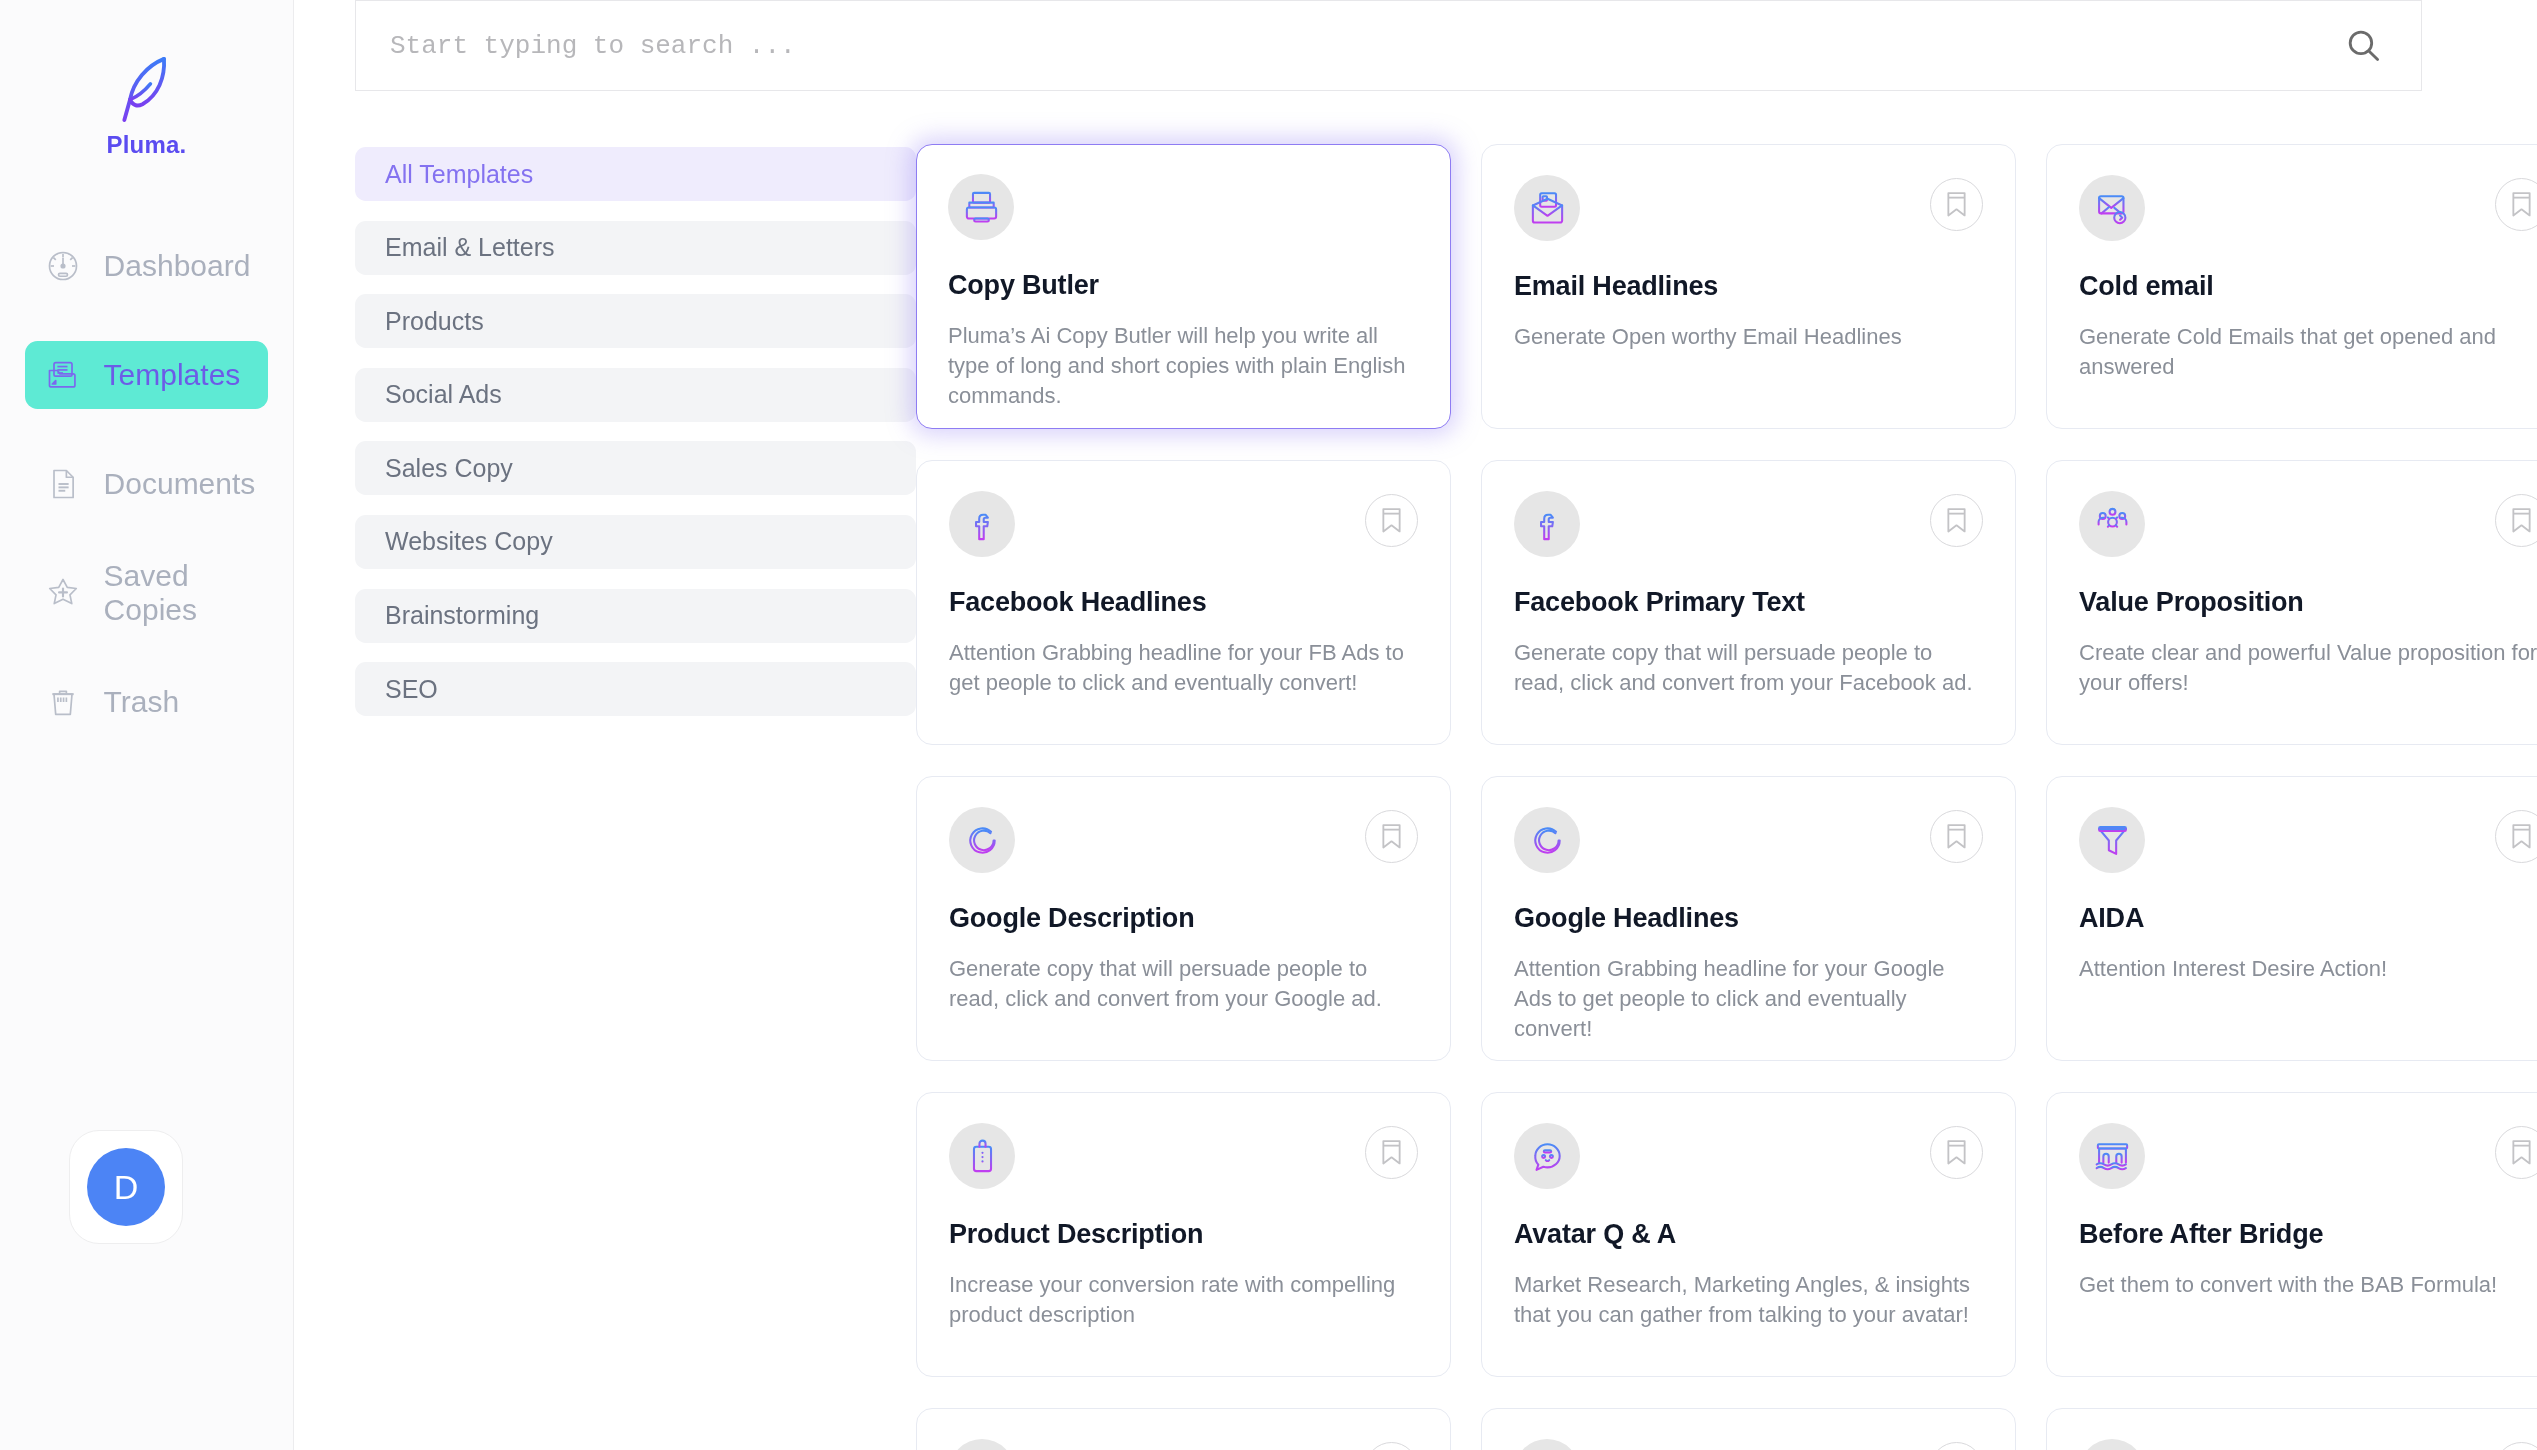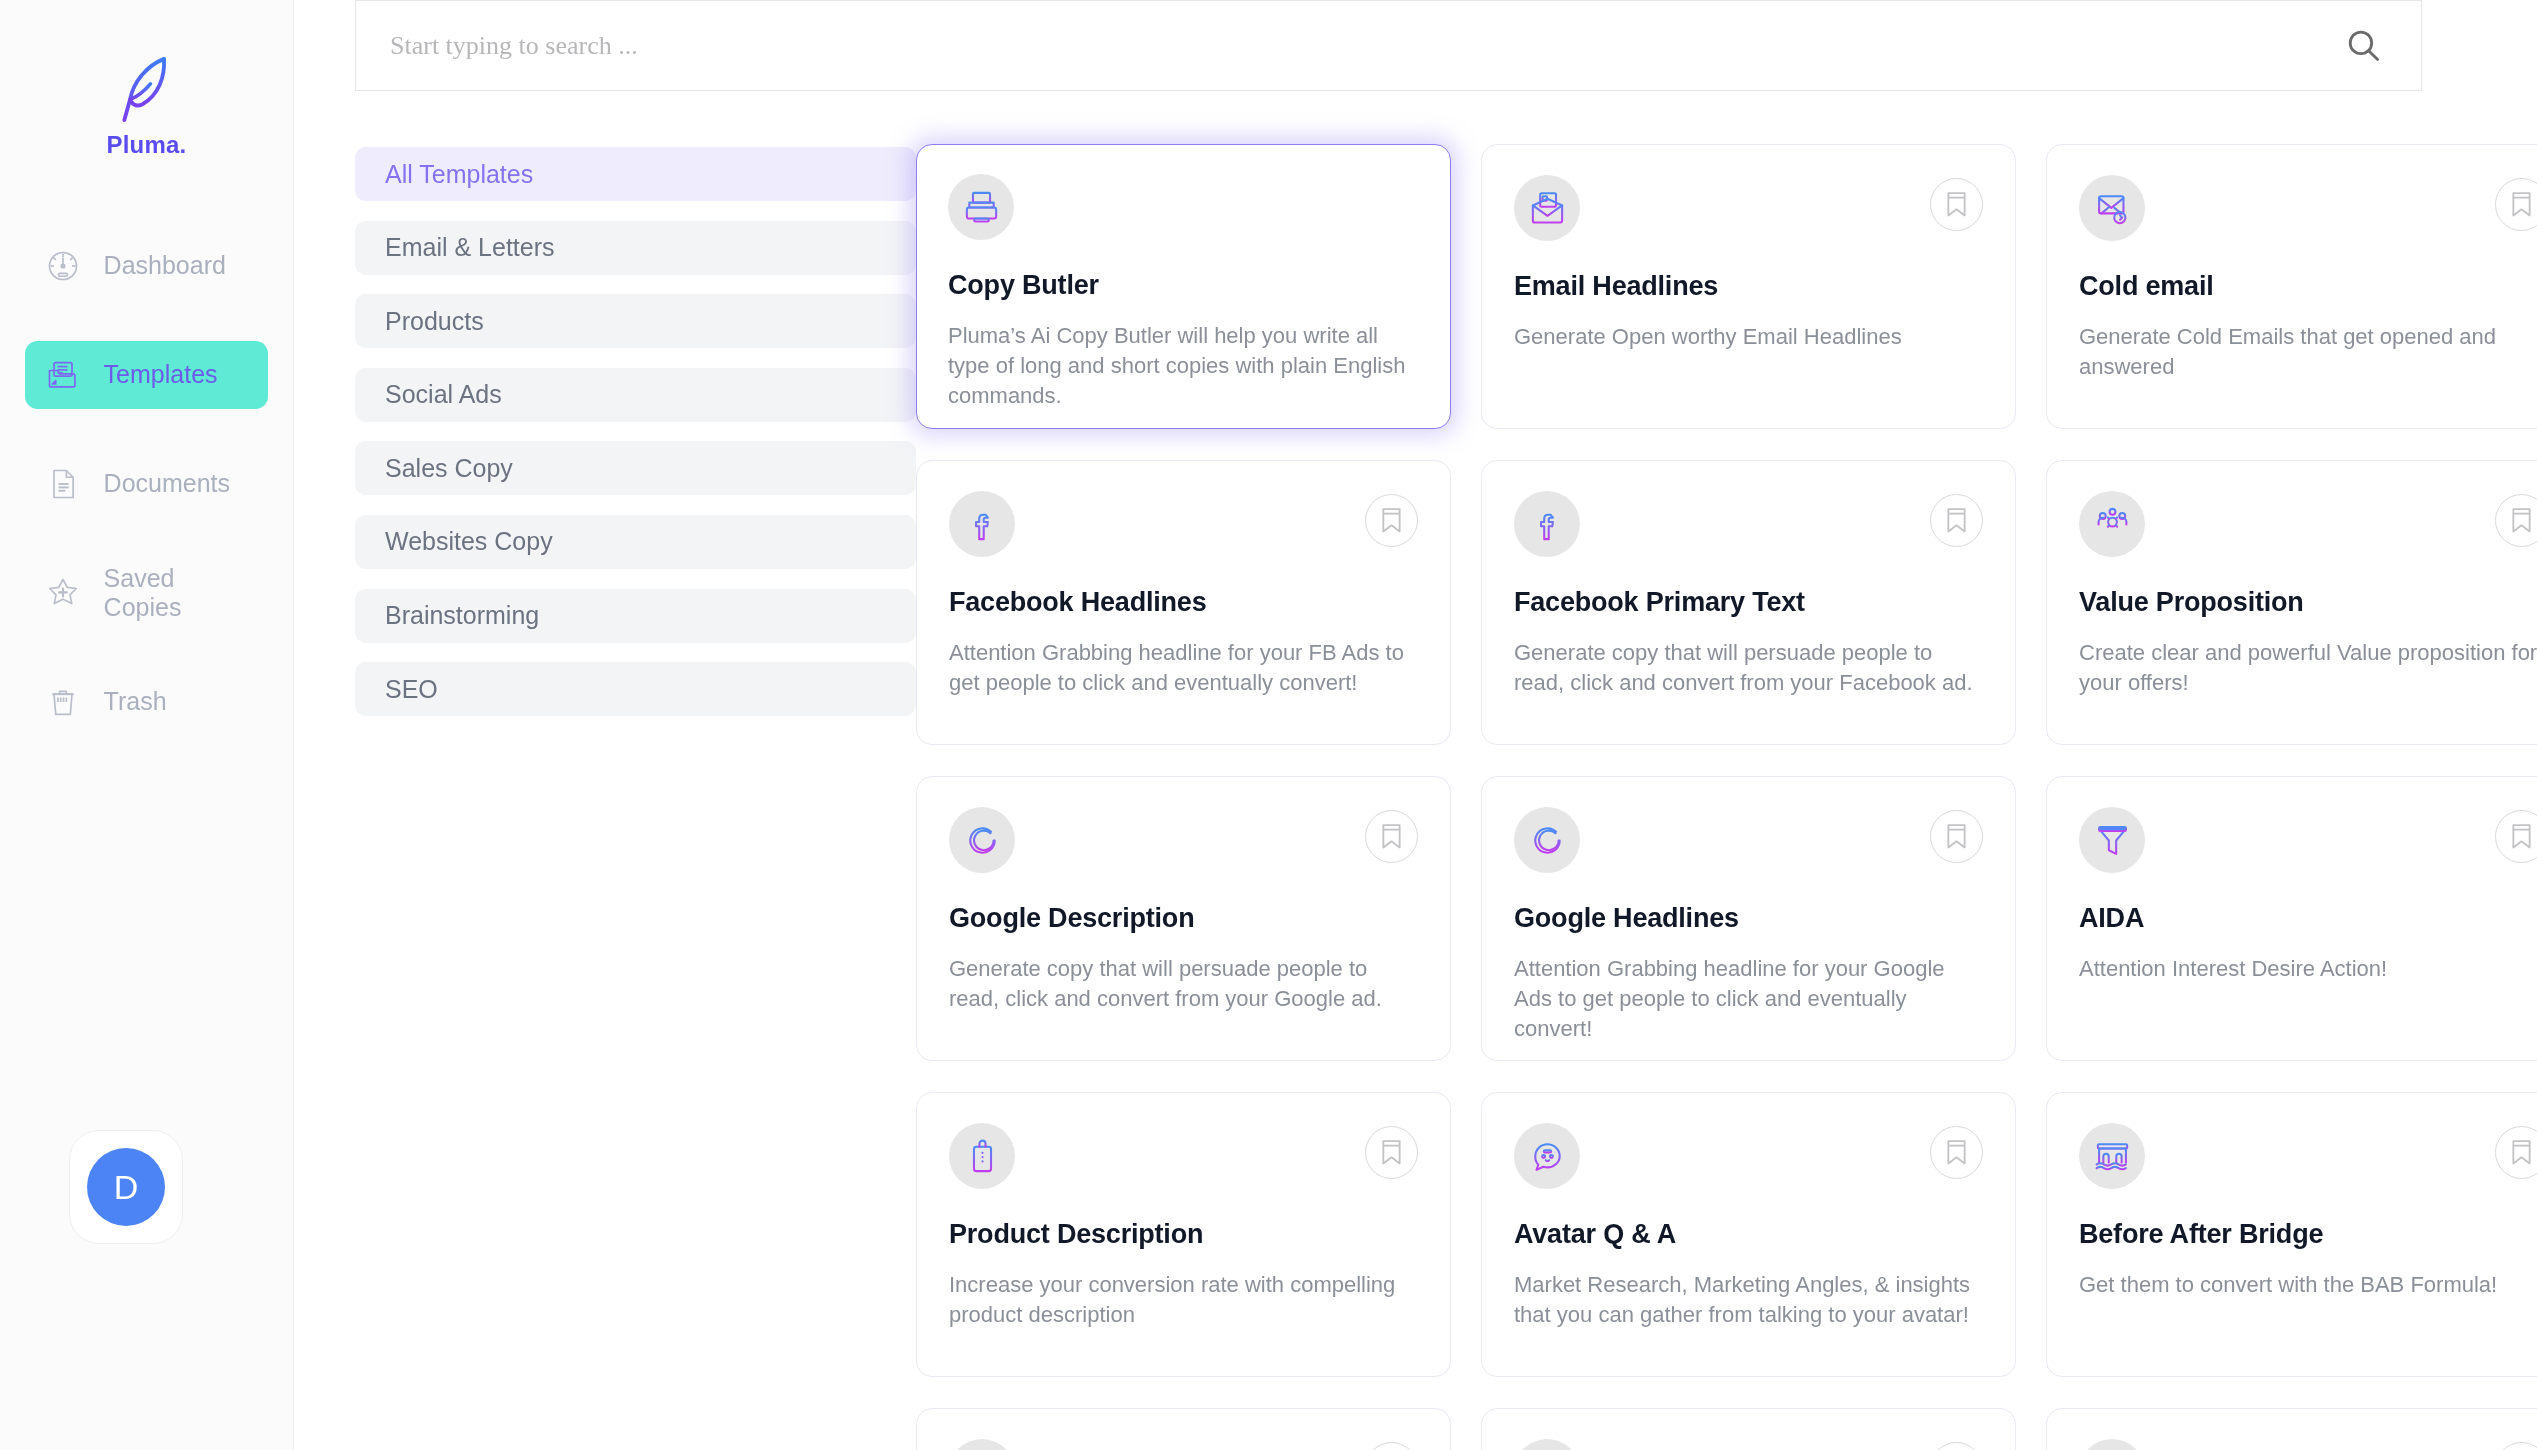--- a/index.html
+++ b/index.html
@@ -28,21 +28,21 @@
     color: #5b4cf0; letter-spacing: 0.2px;
   }
   .nav { margin-top: 73px; width: 100%; padding: 0 25px; }
   .nav-item {
     display: flex; align-items: center; gap: 23px;
     height: 68px; padding: 0 19.6px;
     border-radius: 12.5px; margin-bottom: 41px;
     cursor: pointer;
   }
   .nav-item .ico { width: 36px; height: 36px; display: flex; align-items: center; justify-content: center; flex: 0 0 36px; }
-  .nav-label { font-size: 25px; color: #aab0bd; }
+  .nav-label { font-size: 30px; color: #aab0bd; }
   .nav-item.active { background: #5eead4; }
   .nav-item.active .nav-label { color: #6c5ce7; }
   .avatar-wrap {
     position: absolute; top: 1130px; left: 69px;
     width: 114px; height: 114px;
     border: 0.9px solid #eeeeef; border-radius: 30px;
     display: flex; align-items: center; justify-content: center;
     background: #fff;
     cursor: pointer;
   }
@@ -58,21 +58,21 @@
 
   .searchbar {
     position: absolute; left: 61px; top: 0; width: 2067px; height: 91px;
     border: 0.9px solid #e7e7ea;
     background: #fff;
     display: flex; align-items: center;
     padding: 0 37px 0 34px;
   }
   .searchbar input {
     flex: 1; border: none; outline: none;
-    font-size: 26px; color: #333; font-family: Liberation Serif, serif;
+    font-size: 26px; color: #333; font-family: Liberation Mono, monospace;
     background: transparent;
   }
   .searchbar input::placeholder { color: #b7b7ba; }
   .search-icon { width: 41px; height: 41px; flex: 0 0 41px; }
 
   .content {
     position: absolute; left: 0; top: 91px;
     width: 2244px; height: 1360px;
     padding-left: 61px;
     display: flex;

